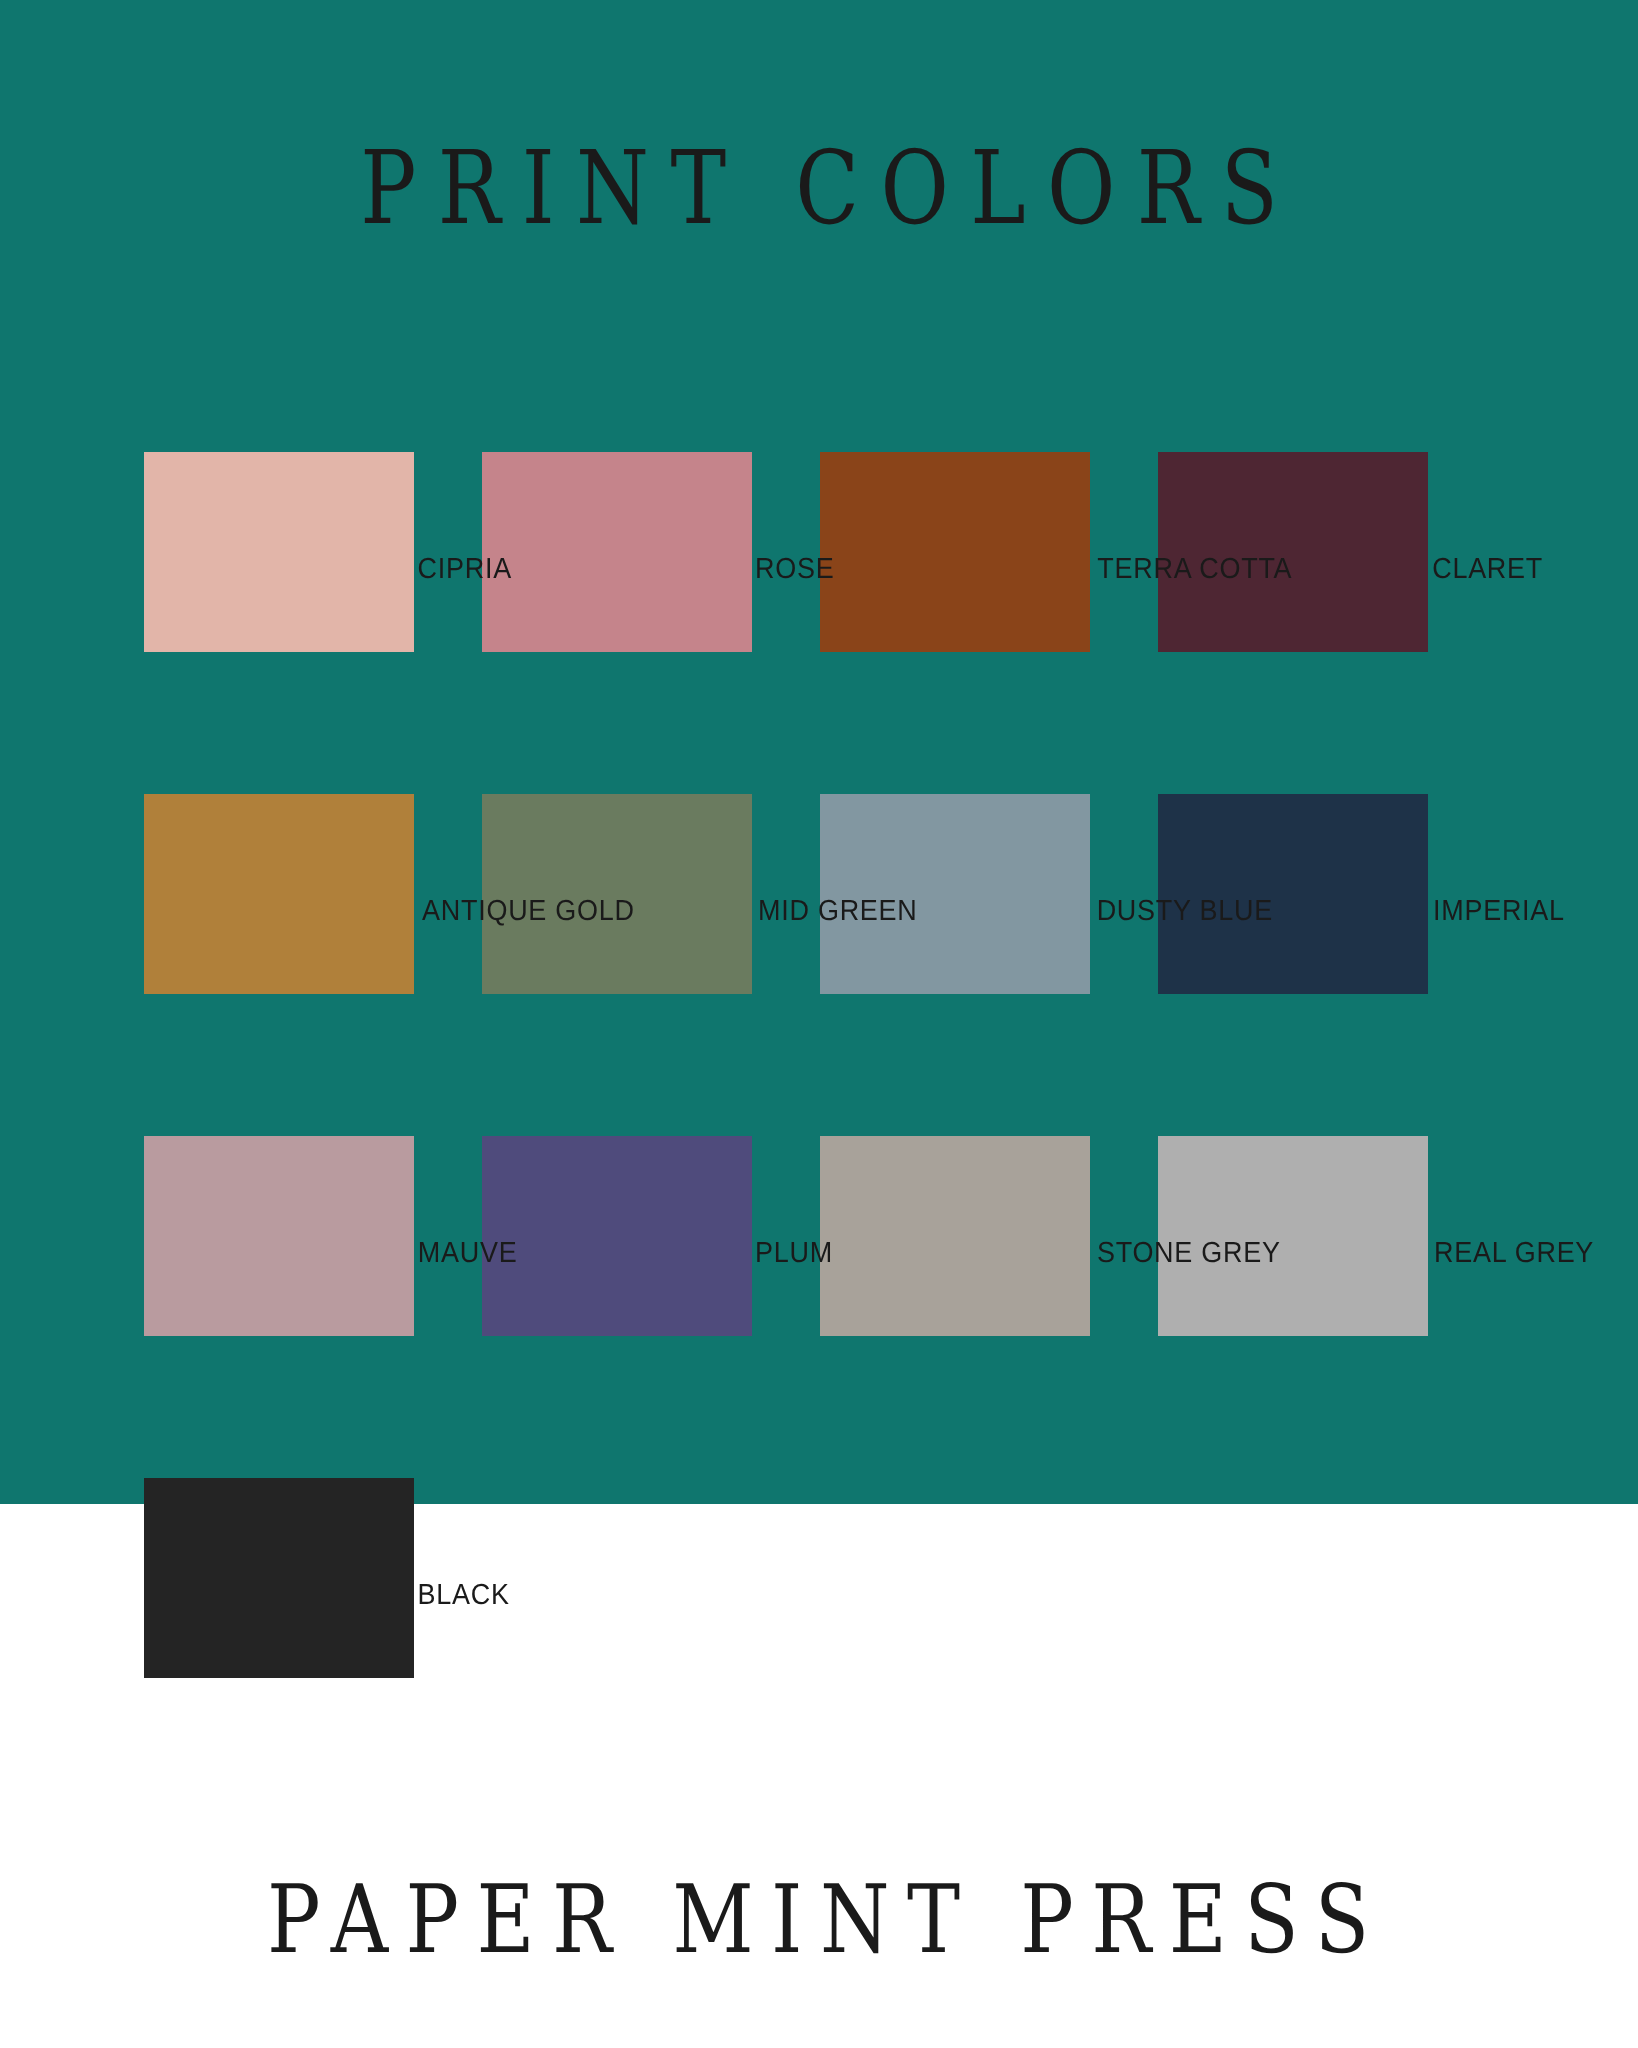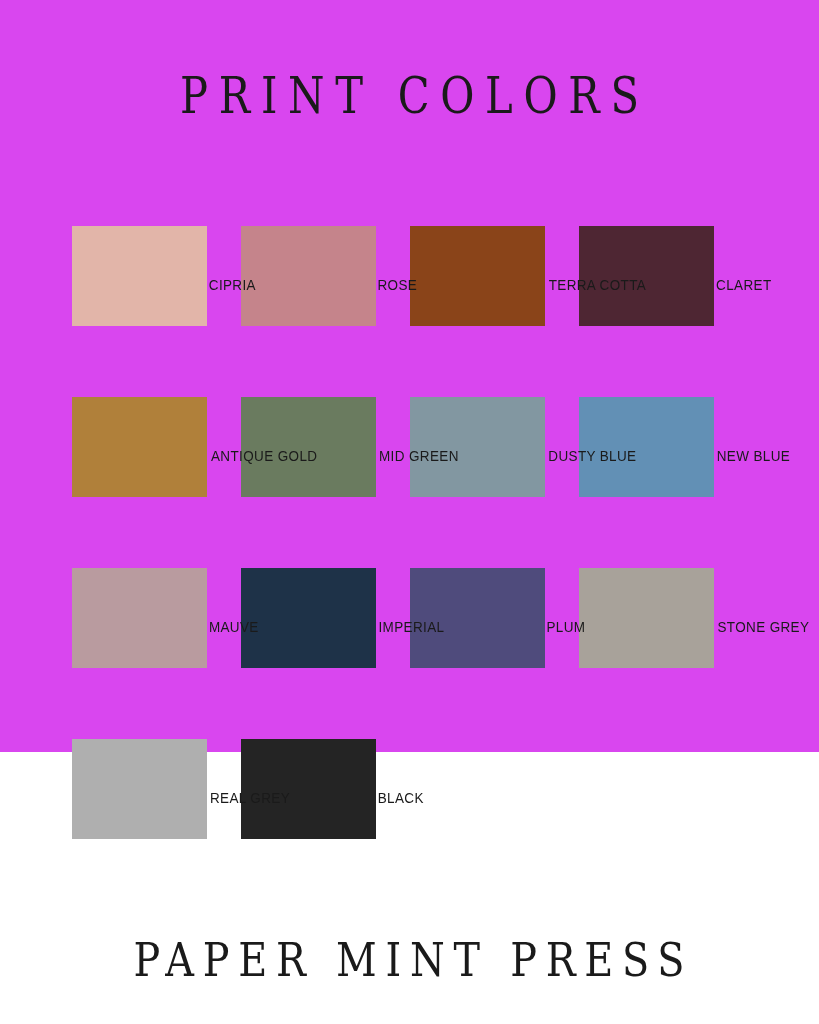--- a/index.html
+++ b/index.html
@@ -10,21 +10,21 @@
     width: 819px;
     height: 1024px;
     background: #ffffff;
     font-family: "Liberation Sans", sans-serif;
     overflow: hidden;
   }
   .page {
     position: relative;
     width: 819px;
     height: 752px;
-    background: #d946ef;
+    background: #0f766e;
     display: flex;
     flex-direction: column;
     box-sizing: border-box;
   }
 
   
   .header {
     height: 190px;
     display: flex;
     align-items: center;
@@ -134,30 +134,26 @@
       </div>
       <div class="swatch-cell">
         <div class="swatch-chip" style="background-color: rgb(106, 123, 95);"></div>
         <div class="swatch-label">MID GREEN</div>
       </div>
       <div class="swatch-cell">
         <div class="swatch-chip" style="background-color: rgb(130, 151, 161);"></div>
         <div class="swatch-label">DUSTY BLUE</div>
       </div>
       <div class="swatch-cell">
-        <div class="swatch-chip" style="background-color: rgb(98, 144, 181);"></div>
-        <div class="swatch-label">NEW BLUE</div>
+        <div class="swatch-chip" style="background-color: rgb(30, 50, 72);"></div>
+        <div class="swatch-label">IMPERIAL</div>
       </div>
       <div class="swatch-cell">
         <div class="swatch-chip" style="background-color: rgb(185, 155, 159);"></div>
         <div class="swatch-label">MAUVE</div>
-      </div>
-      <div class="swatch-cell">
-        <div class="swatch-chip" style="background-color: rgb(30, 50, 72);"></div>
-        <div class="swatch-label">IMPERIAL</div>
       </div>
       <div class="swatch-cell">
         <div class="swatch-chip" style="background-color: rgb(79, 75, 124);"></div>
         <div class="swatch-label">PLUM</div>
       </div>
       <div class="swatch-cell">
         <div class="swatch-chip" style="background-color: rgb(168, 162, 154);"></div>
         <div class="swatch-label">STONE GREY</div>
       </div>
       <div class="swatch-cell">

